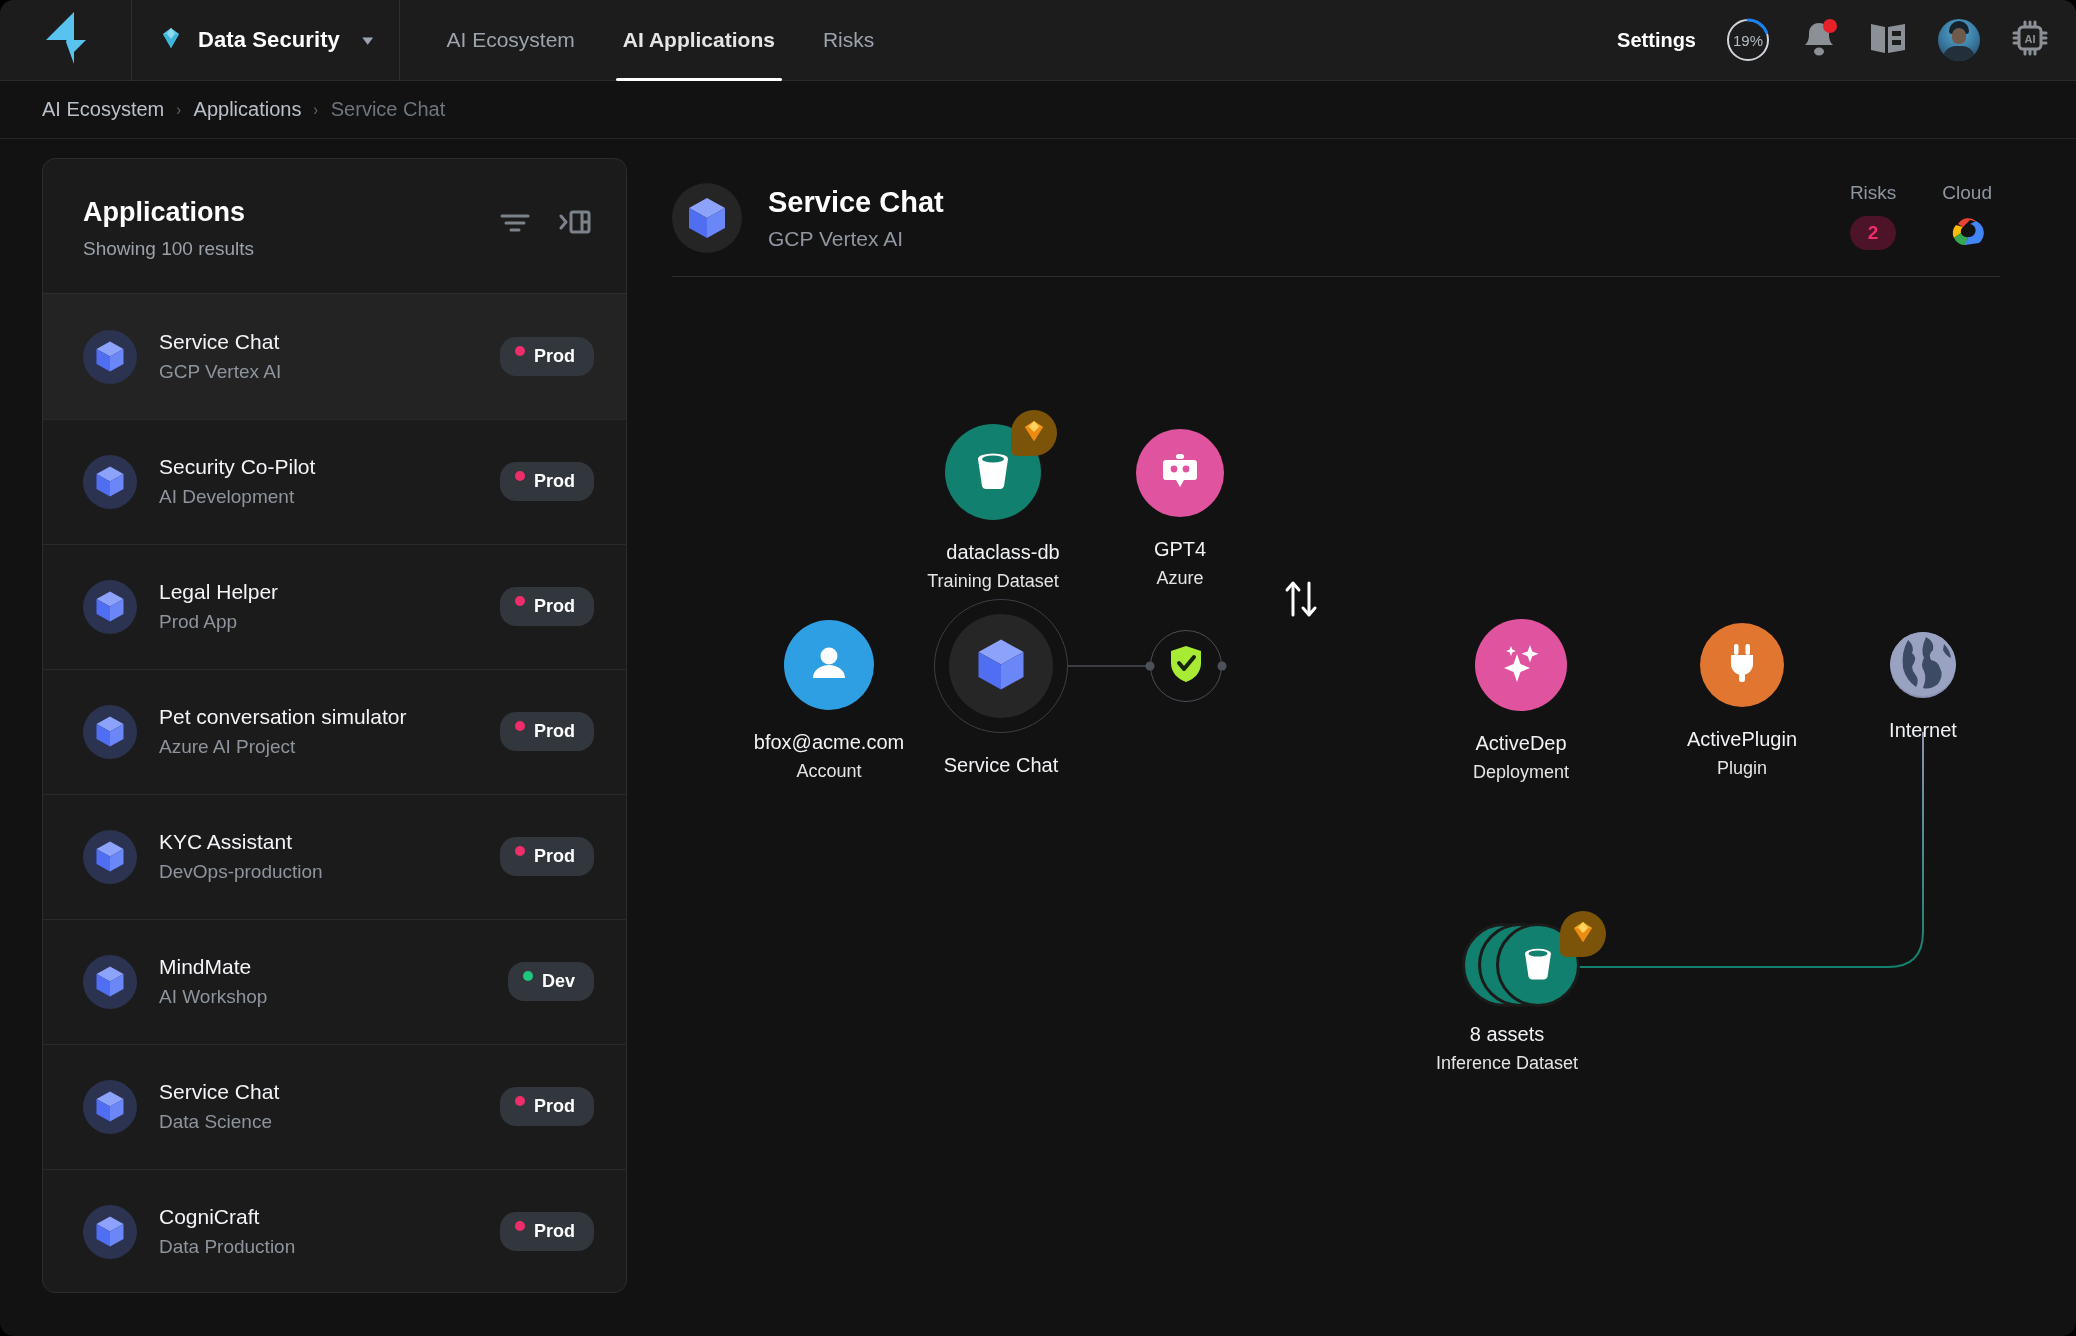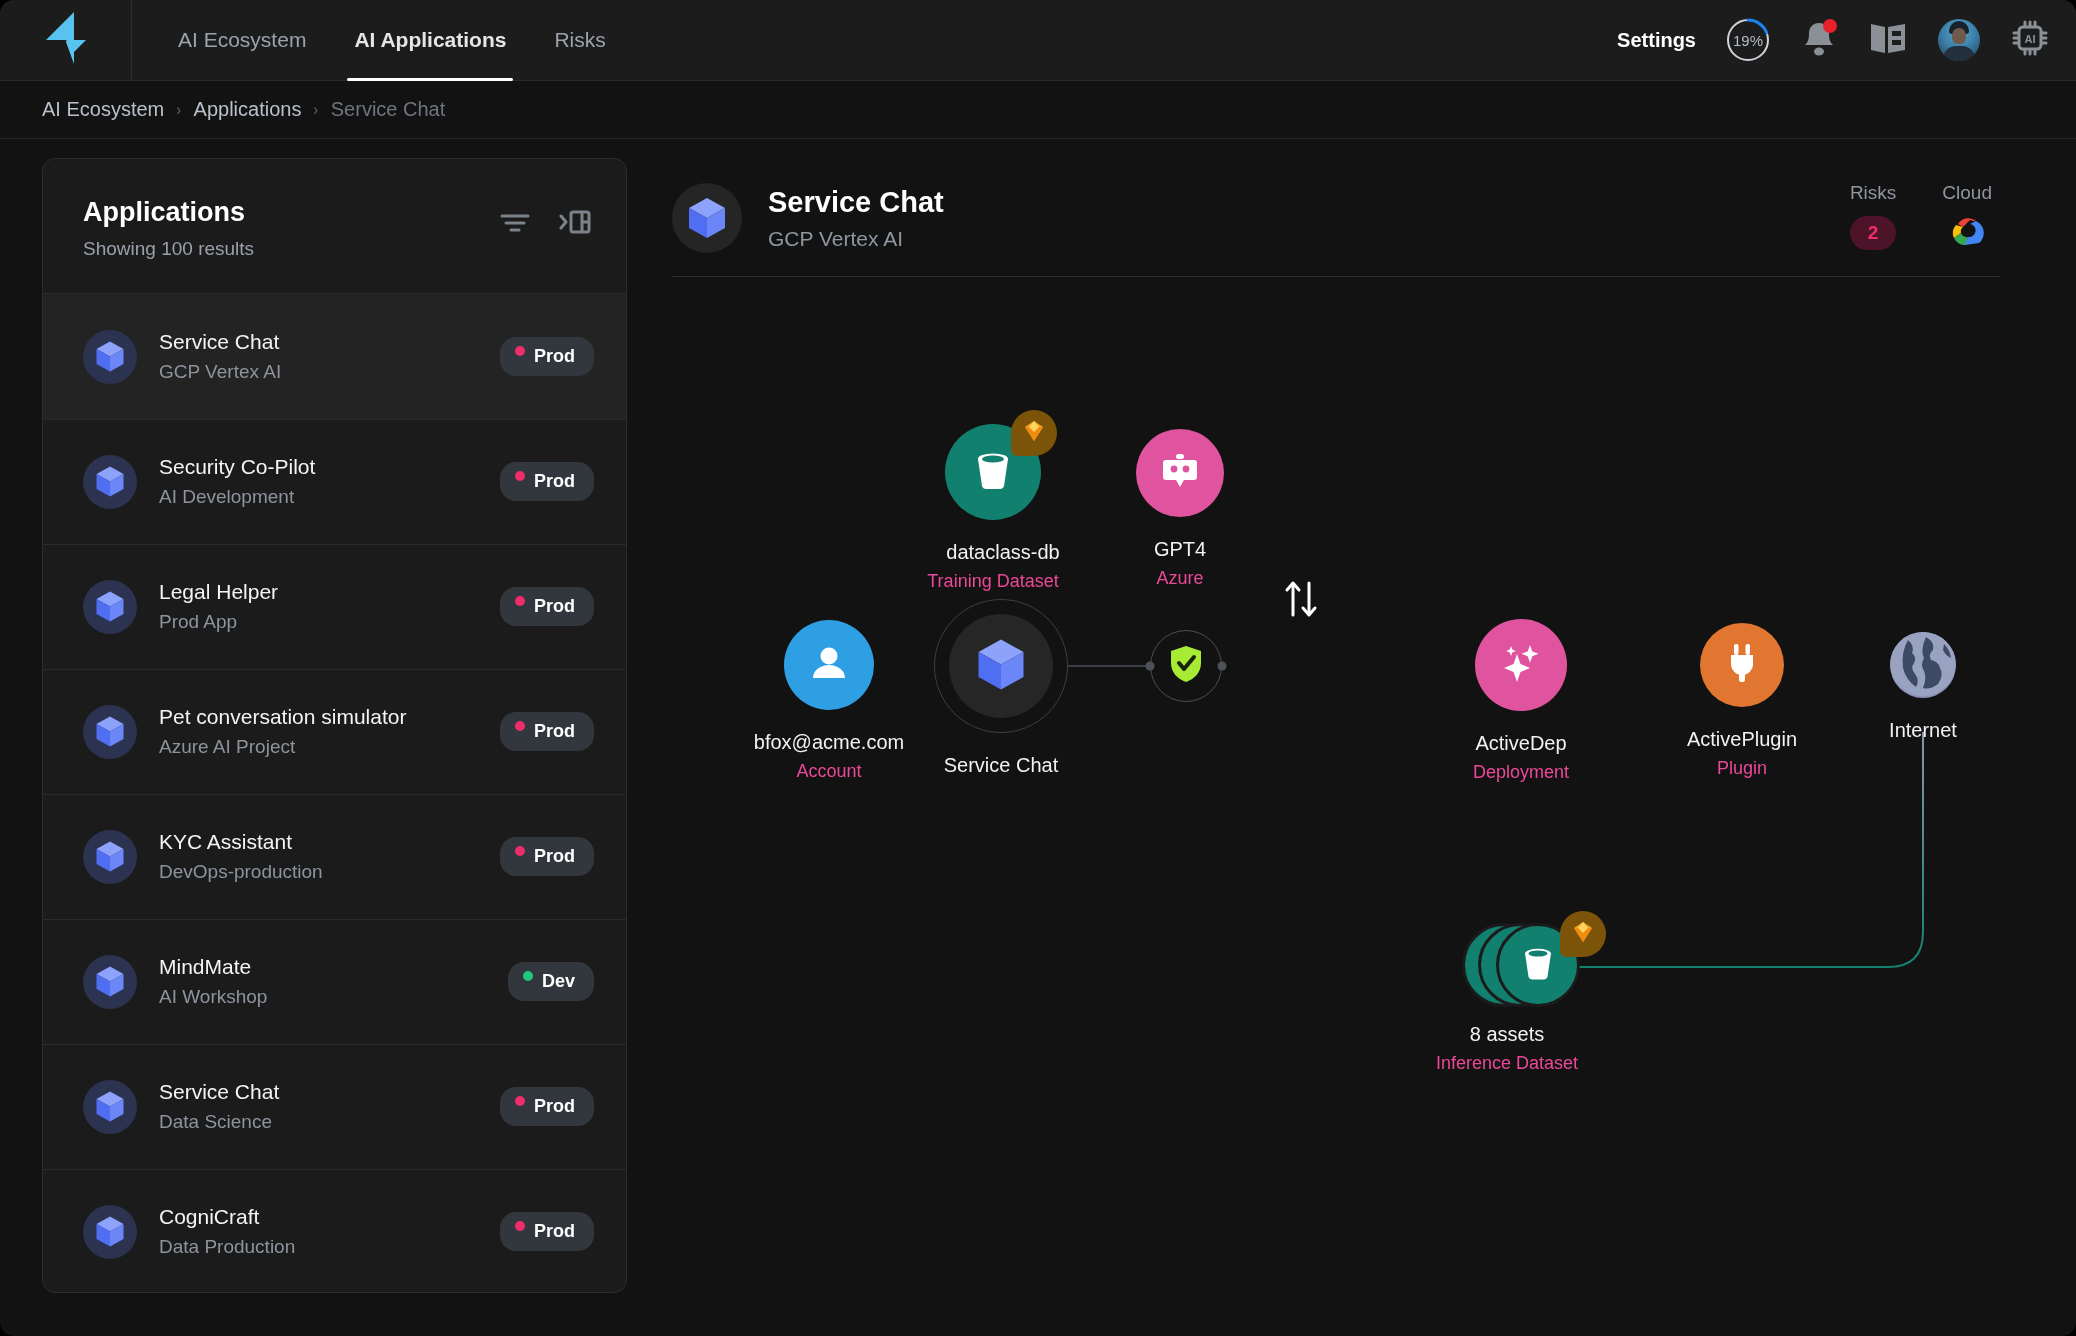--- a/index.html
+++ b/index.html
@@ -175,21 +175,21 @@
 
   .graph { position: relative; width: 1362px; height: 950px; }
   .graph svg.wires { position: absolute; inset: 0; }
 
   .node { position: absolute; display: flex; flex-direction: column; align-items: center; }
   .node-circle {
     border-radius: 50%; display: flex; align-items: center; justify-content: center;
     position: relative;
   }
   .node-label { color: #f0f2f5; font-size: 20px; white-space: nowrap; }
-  .node-sub { color: #ec4899; font-size: 18px; margin-top: 7px; white-space: nowrap; }
+  .node-sub { color: #e5e5e5; font-size: 18px; margin-top: 7px; white-space: nowrap; }
   .gem-badge {
     position: absolute; width: 46px; height: 46px;
     background: #7b5409; border-radius: 50% 50% 50% 6px;
     display: flex; align-items: center; justify-content: center;
   }
   .stack-wrap { position: relative; width: 132px; height: 84px; }
   .stack-c {
     position: absolute; top: 0; width: 84px; height: 84px; border-radius: 50%;
     background: #12806e; border: 3px solid #1b1b1b;
   }
@@ -217,20 +217,31 @@
     <div class="logo-cell">
       <span>
         <svg width="44" height="56" viewBox="0 0 44 56">
           <polygon points="30,2 30,30 2,30" fill="#58c3ef"></polygon>
           <polygon points="30,2 30,54 22,32" fill="#58c3ef"></polygon>
           <polygon points="30,30 42,30 30,42" fill="#58c3ef"></polygon>
         </svg>
       </span>
     </div>
 
+    <div class="tenant-cell">
+      <span>
+        <svg width="26" height="26" viewBox="0 0 26 26">
+          <polygon points="5,9 13,3 21,9 13,23" fill="#5ec8e8"></polygon>
+          <polygon points="5,9 21,9 13,23" fill="#3fb4da"></polygon>
+          <polygon points="9,9 13,3 17,9 13,14" fill="#8adbf0"></polygon>
+        </svg>
+      </span>
+      <span class="tenant-name">Data Security</span>
+      <span class="chev">▾</span>
+    </div>
 
     <div class="tabs">
       <div class="tab">
         <span>AI Ecosystem</span>
       </div>
       <div class="tab active">
         <span>AI Applications</span>
       </div>
       <div class="tab">
         <span>Risks</span>

